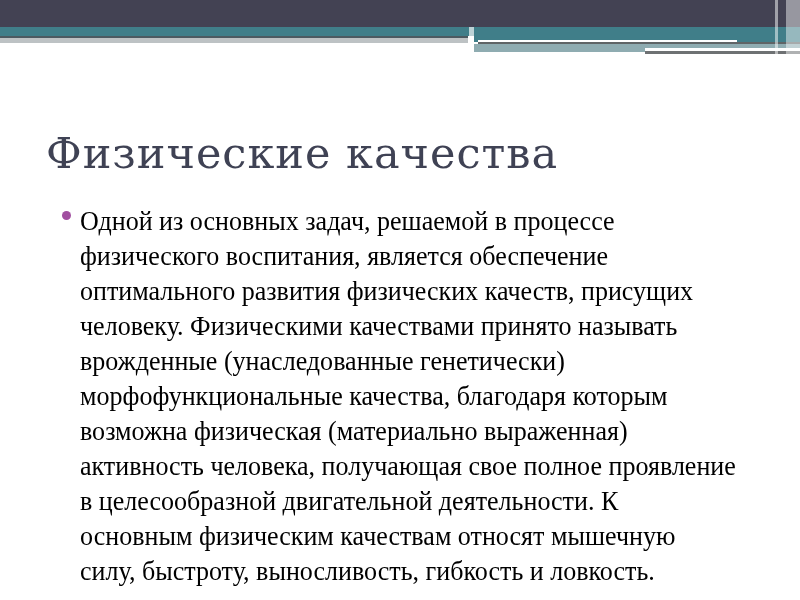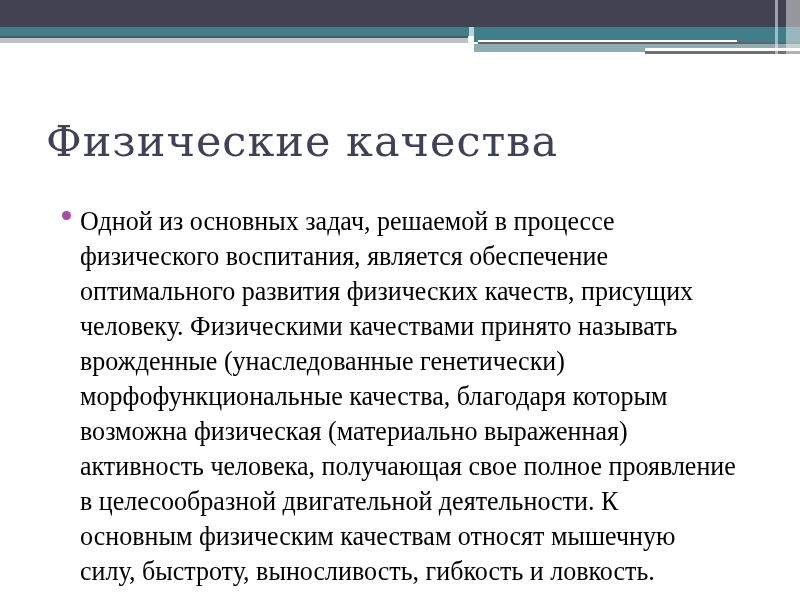--- a/index.html
+++ b/index.html
@@ -27,21 +27,21 @@
   .s-gray1       { left: 478px; top: 42px; width: 322px; height: 2px; background: var(--gray-line, #5F6466); }
   .s-band        { left: 474px; top: 44px; width: 326px; height: 8px; background: var(--gray-teal, #8FACB1); }
   .s-white2      { left: 645px; top: 48px; width: 155px; height: 2.5px; background: #ffffff; z-index: 2; }
   .s-gray2       { left: 645px; top: 50.5px; width: 155px; height: 3px; background: var(--gray-line-2, #6E7173); z-index: 2; }
   .s-right-vline { left: 775px; top: 0;  width: 3px;  height: 54px;  background: rgba(255,255,255,0.5); z-index: 4; }
   .s-right-fade  { left: 786px; top: 0;  width: 14px; height: 54px;  background: rgba(255,255,255,0.45); z-index: 4; }
   
   .title {
     position: absolute;
     left: 46px;
-    top: 116px;
+    top: 128px;
     margin: 0;
     font-family: "DejaVu Serif", "Liberation Serif", serif;
     font-weight: normal;
     font-size: 43px;
     line-height: 50px;
     letter-spacing: 1px;
     color: var(--title-text, #3F4254);
     white-space: nowrap;
   }
   

